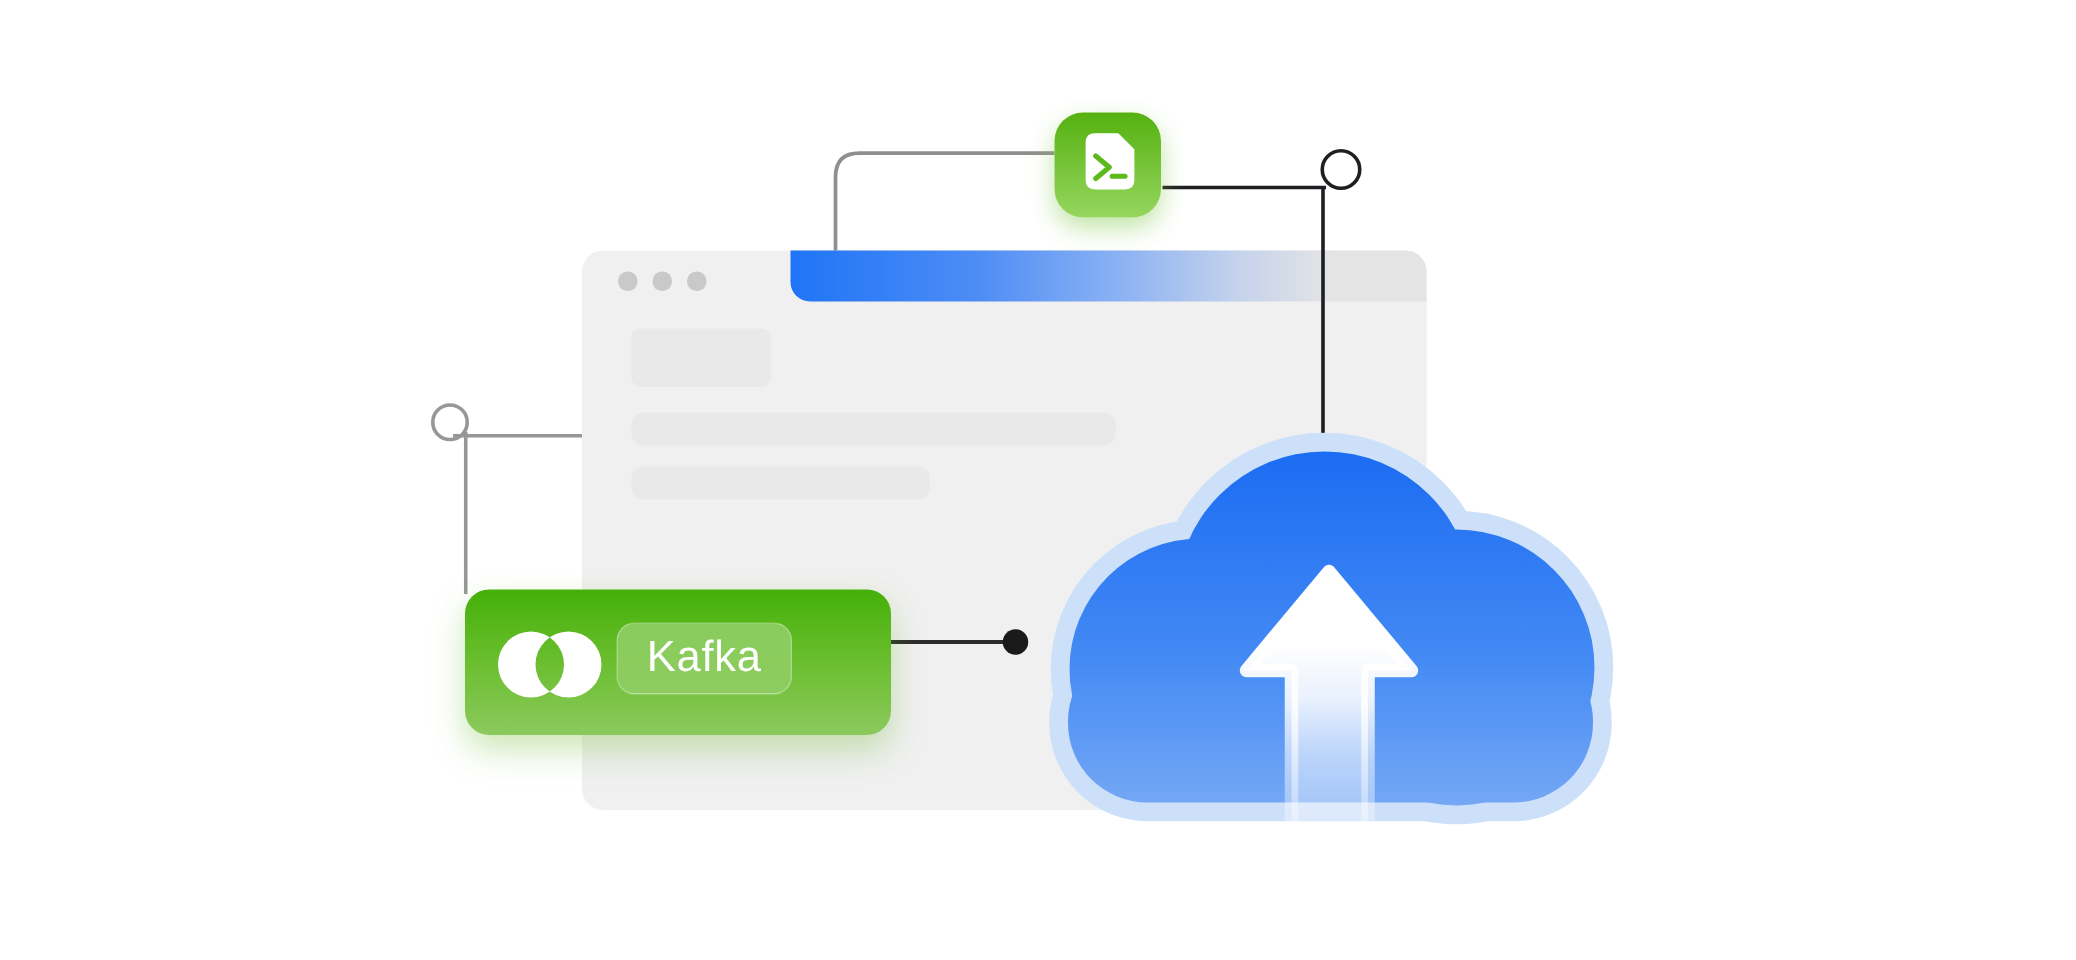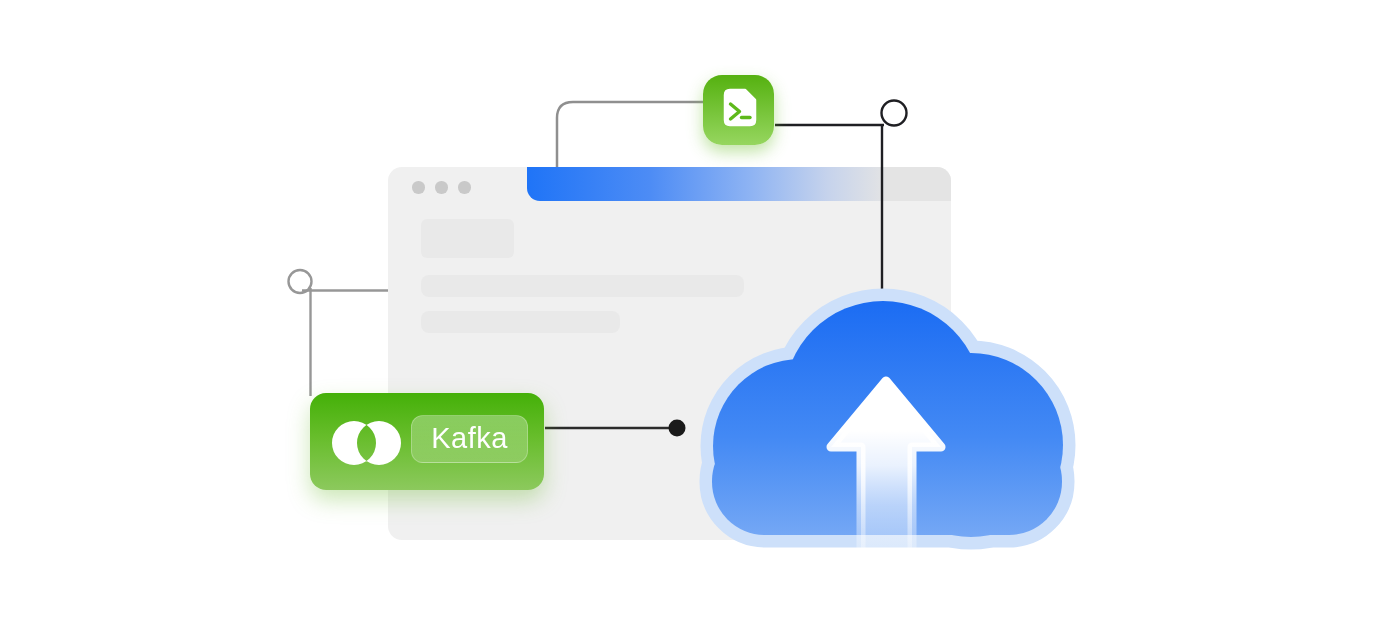--- a/index.html
+++ b/index.html
@@ -71,21 +71,21 @@
     background: linear-gradient(180deg, #55b110 0%, #96d65f 100%);
     box-shadow: 0 7px 16px rgba(120, 195, 60, 0.45);
     z-index: 4;
   }
   .script-tile svg { position: absolute; left: 0; top: 0; }
 
   
   .kafka-badge {
     position: absolute;
     left: 310px; top: 393px;
-    width: 234px; height: 97px;
+    width: 284px; height: 97px;
     border-radius: 16px;
     background: linear-gradient(180deg, #44b008 0%, #67bd2b 45%, #8cc95d 100%);
     box-shadow: 0 10px 22px rgba(110, 185, 50, 0.35);
     z-index: 4;
   }
   .kafka-badge .venn { position: absolute; left: 0; top: 0; }
   .kafka-label-box {
     position: absolute;
     left: 101px; top: 22px;
     width: 117px; height: 48px;

